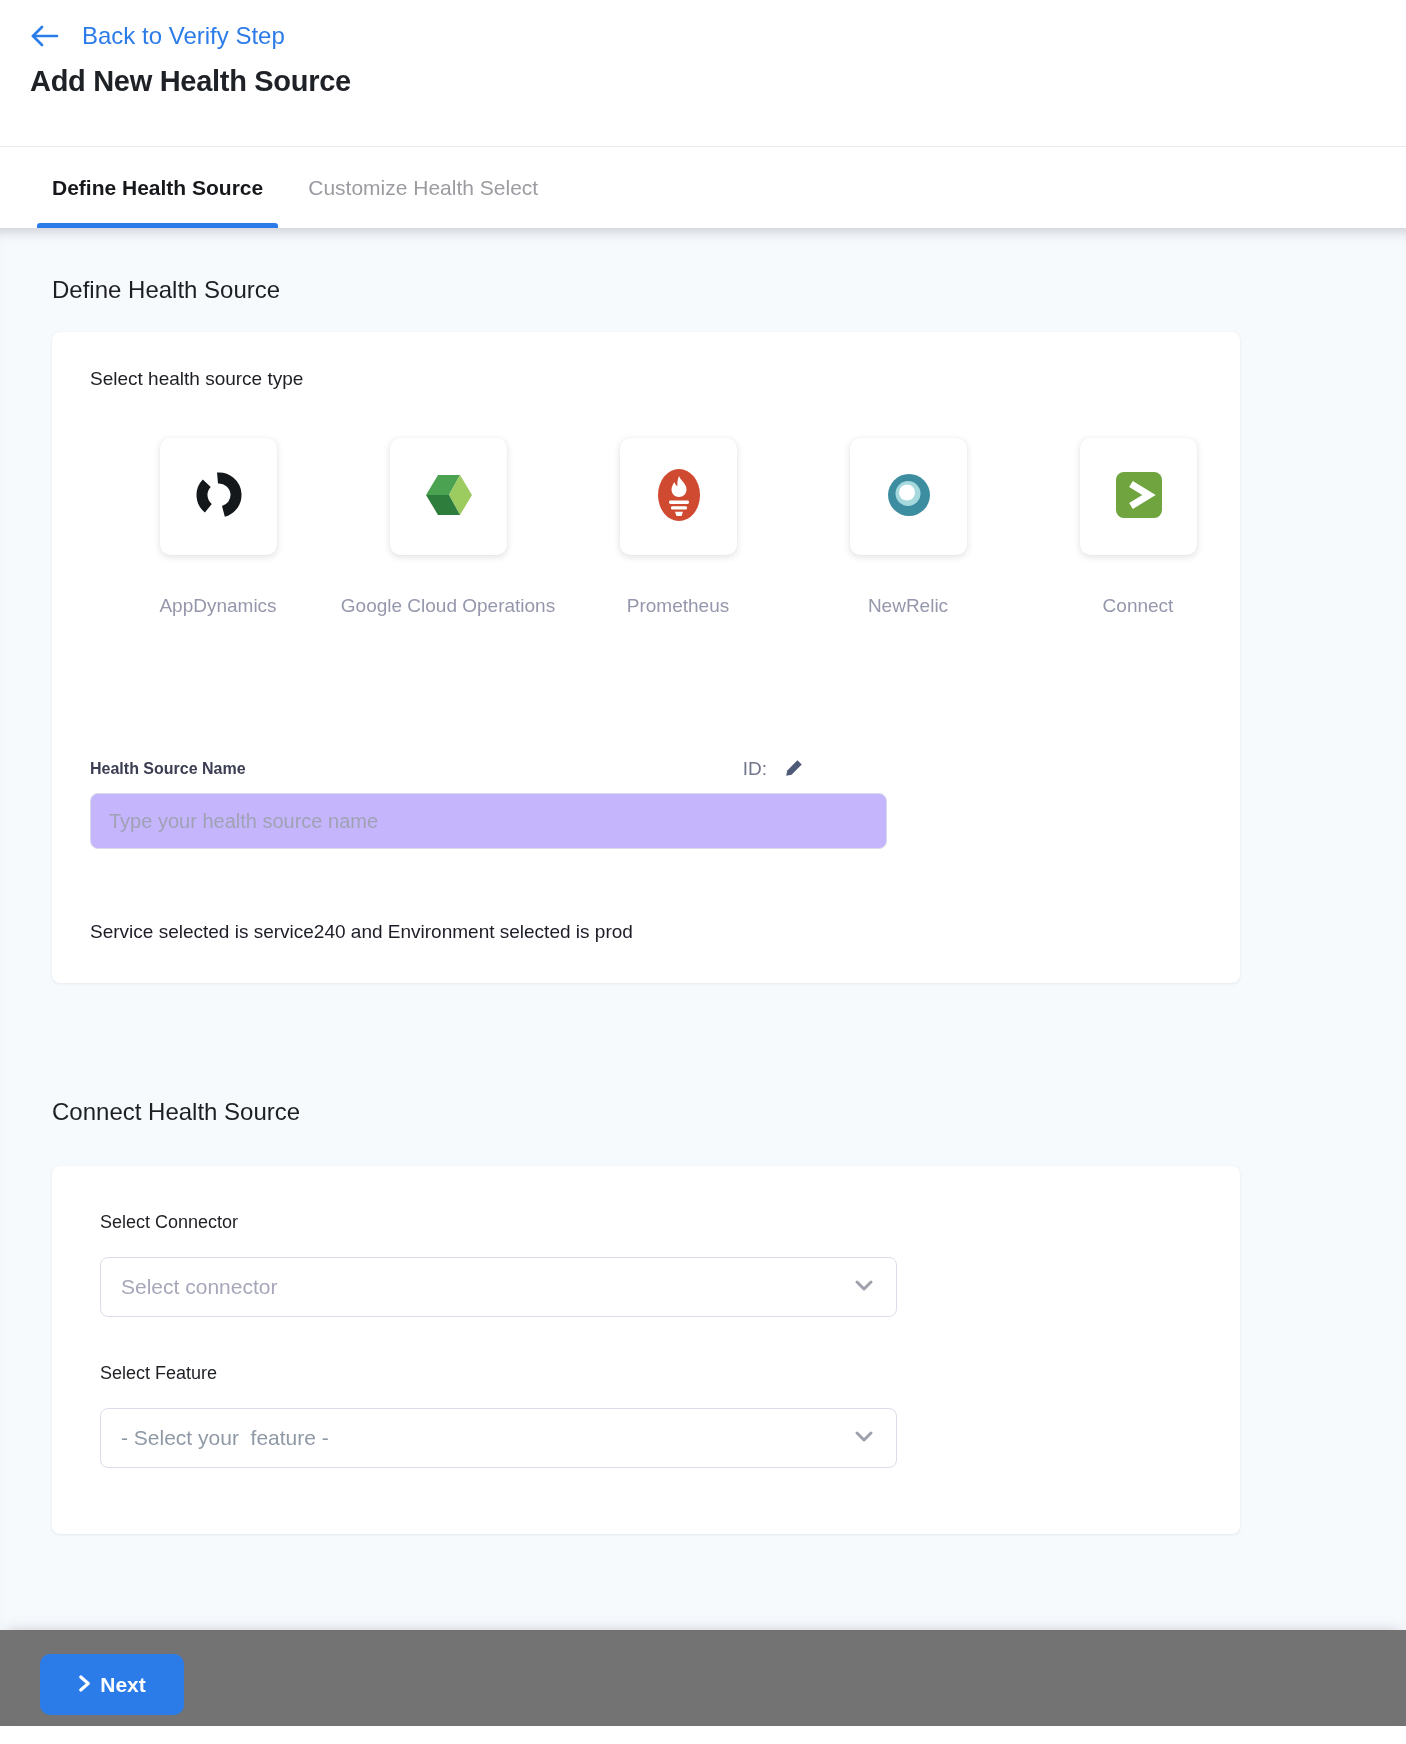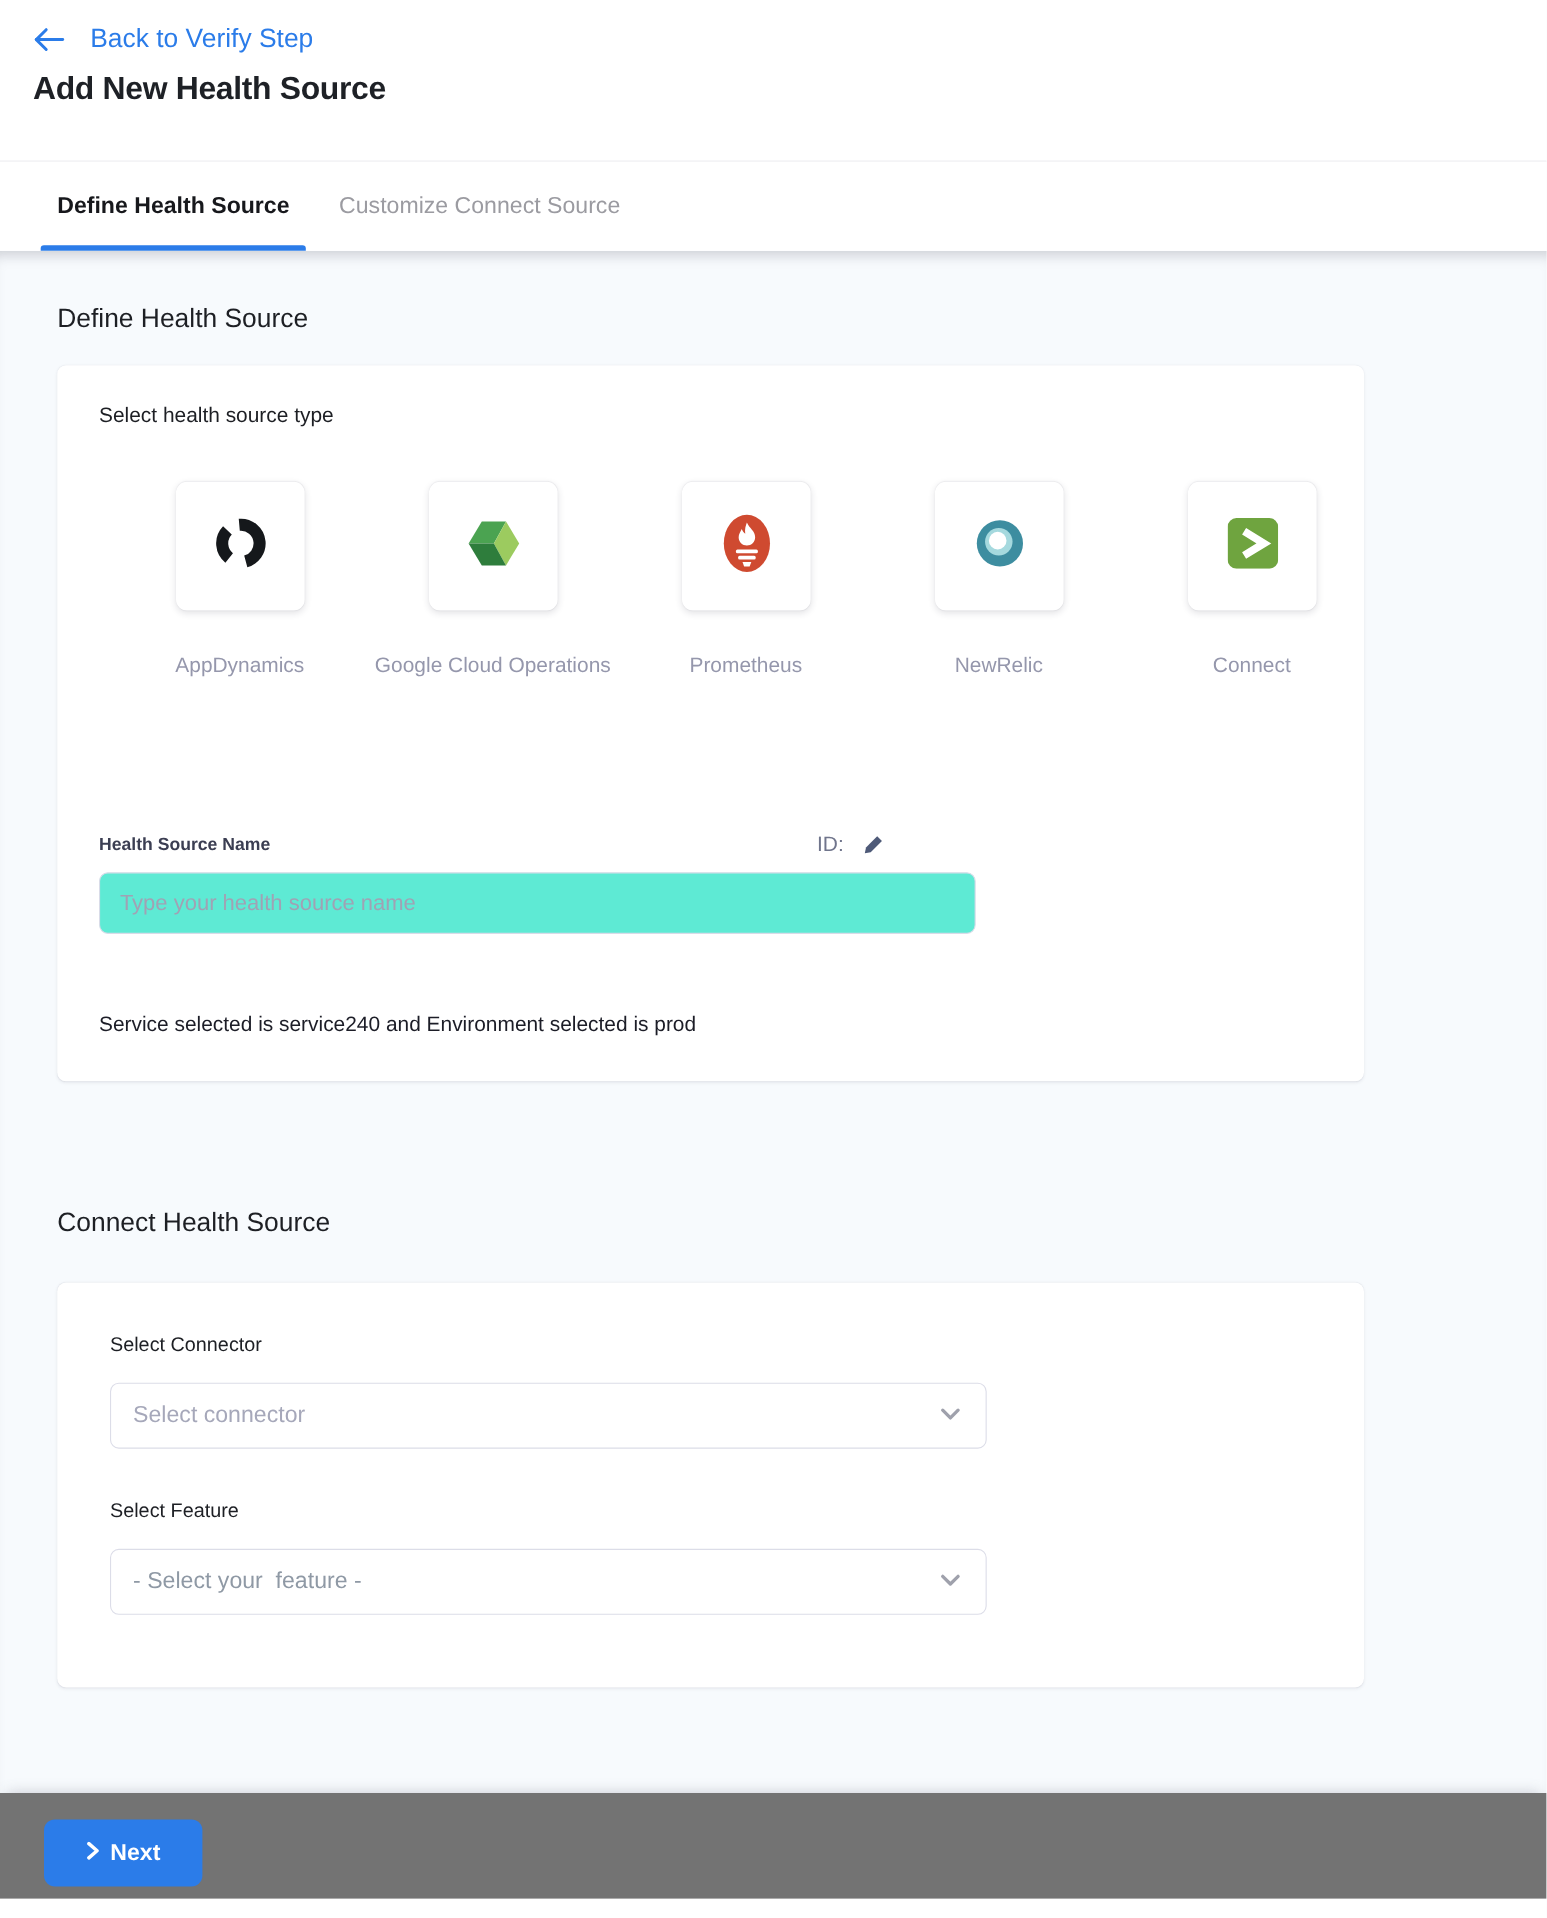--- a/index.html
+++ b/index.html
@@ -45,21 +45,21 @@
   .tile-label { flex:0 0 230px; width:230px; text-align:center; white-space:nowrap;
     font-size:19px; color:#9597ac; }
 
   .name-row { display:flex; justify-content:space-between; align-items:center; margin-top:140px; width:715px; }
   .name-label { font-size:16px; font-weight:700; color:#3b3e52; }
   .id-group { display:flex; align-items:center; gap:17px; }
   .id-label { font-size:19px; color:#70758c;text-align:right; }
   .pencil-btn { background:none; border:none; padding:0; cursor:pointer; display:flex; align-items:center; }
 
   .text-input { margin-top:12px; width:797px; height:56px; border:1px solid #d9dbe8; border-radius:8px;
-    padding:0 18px; font-size:20px; color:#3b3e52; background:#5eead4; outline:none;
+    padding:0 18px; font-size:20px; color:#3b3e52; background:#c4b5fd; outline:none;
     font-family:"Liberation Sans", sans-serif; }
   .text-input::placeholder { color:#a0a2b4; }
 
   .service-note { margin:72px 0 0; font-size:19px; color:#1c1d27; }
 
   .select-box { margin-top:24px; width:797px; height:60px; border:1px solid #dcdde8; border-radius:8px;
     background:#fff; display:flex; align-items:center; justify-content:space-between;
     padding:0 20px; cursor:pointer; }
   .select-box .ph { font-size:21px; color:#a6a8ba; white-space:pre-wrap; }
   .select-box.feature { }
@@ -88,21 +88,21 @@
     <a class="back-link">Back to Verify Step</a>
   </div>
   <h1 class="page-title">Add New Health Source</h1>
 </div>
 
 <nav class="tabbar">
   <div class="tab active">
     <span>Define Health Source</span>
   </div>
   <div class="tab">
-    <span>Customize Connect Source</span>
+    <span>Customize Health Select</span>
   </div>
 </nav>
 
 <main class="content">
 
   <h2 class="section-heading">Define Health Source</h2>
 
   <section class="card card-define">
     <div class="field-label">Select health source type</div>
 

